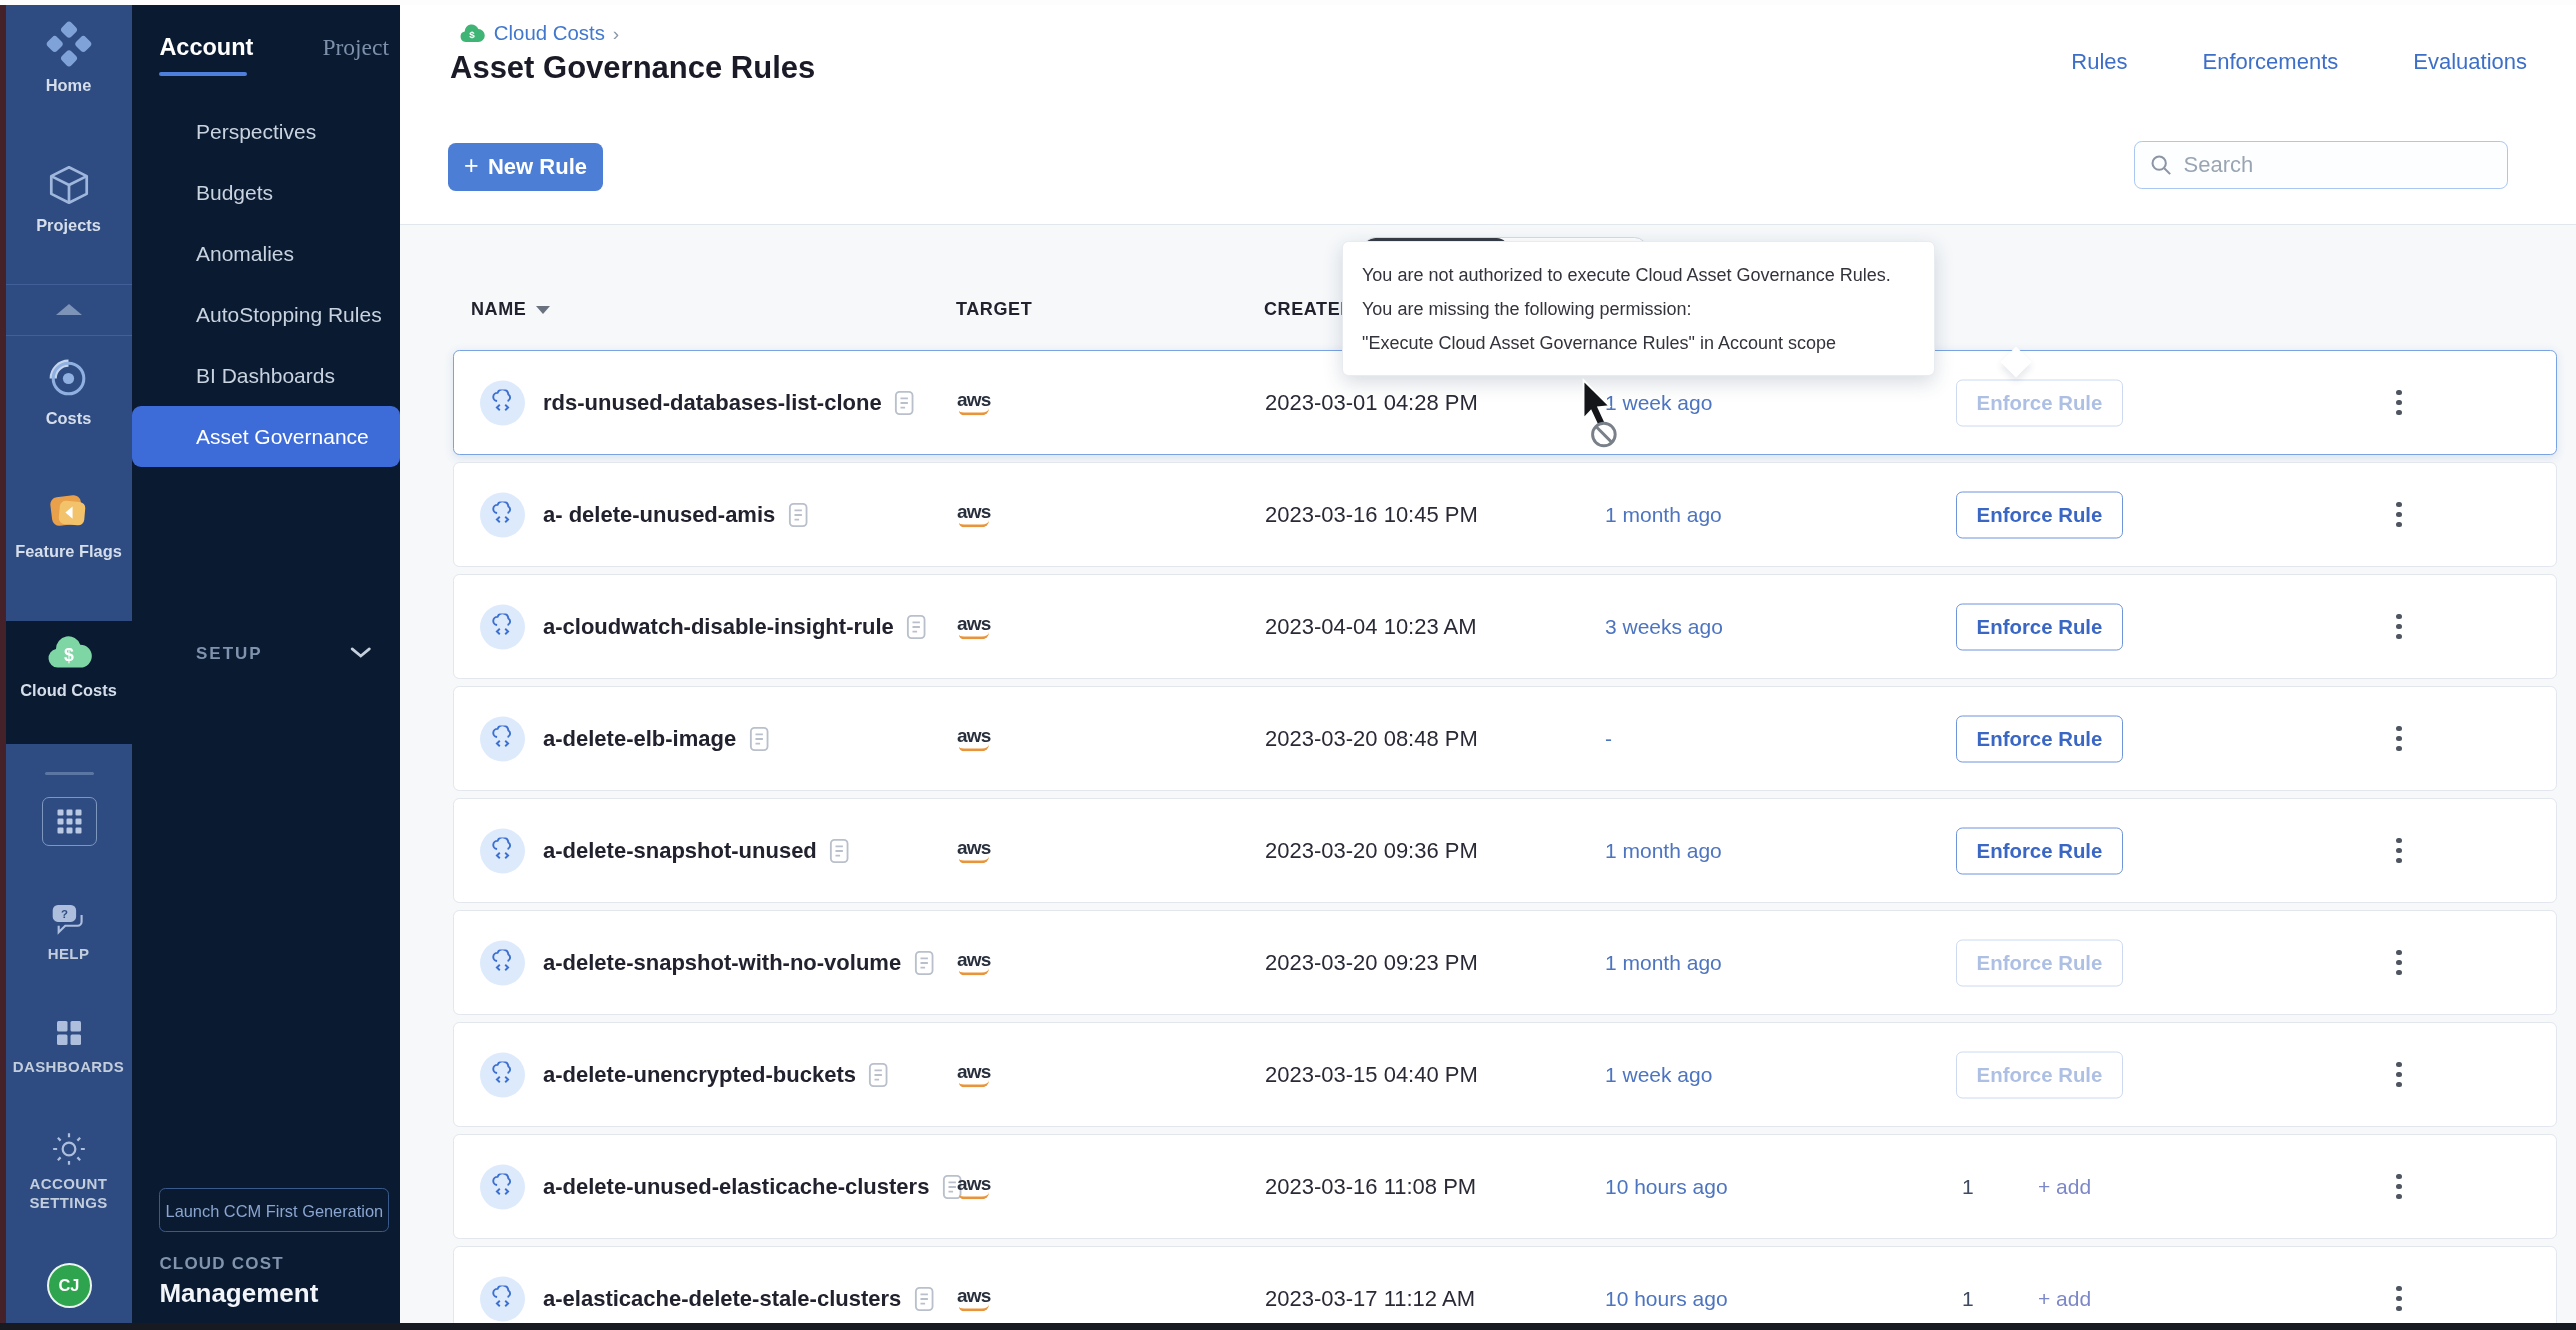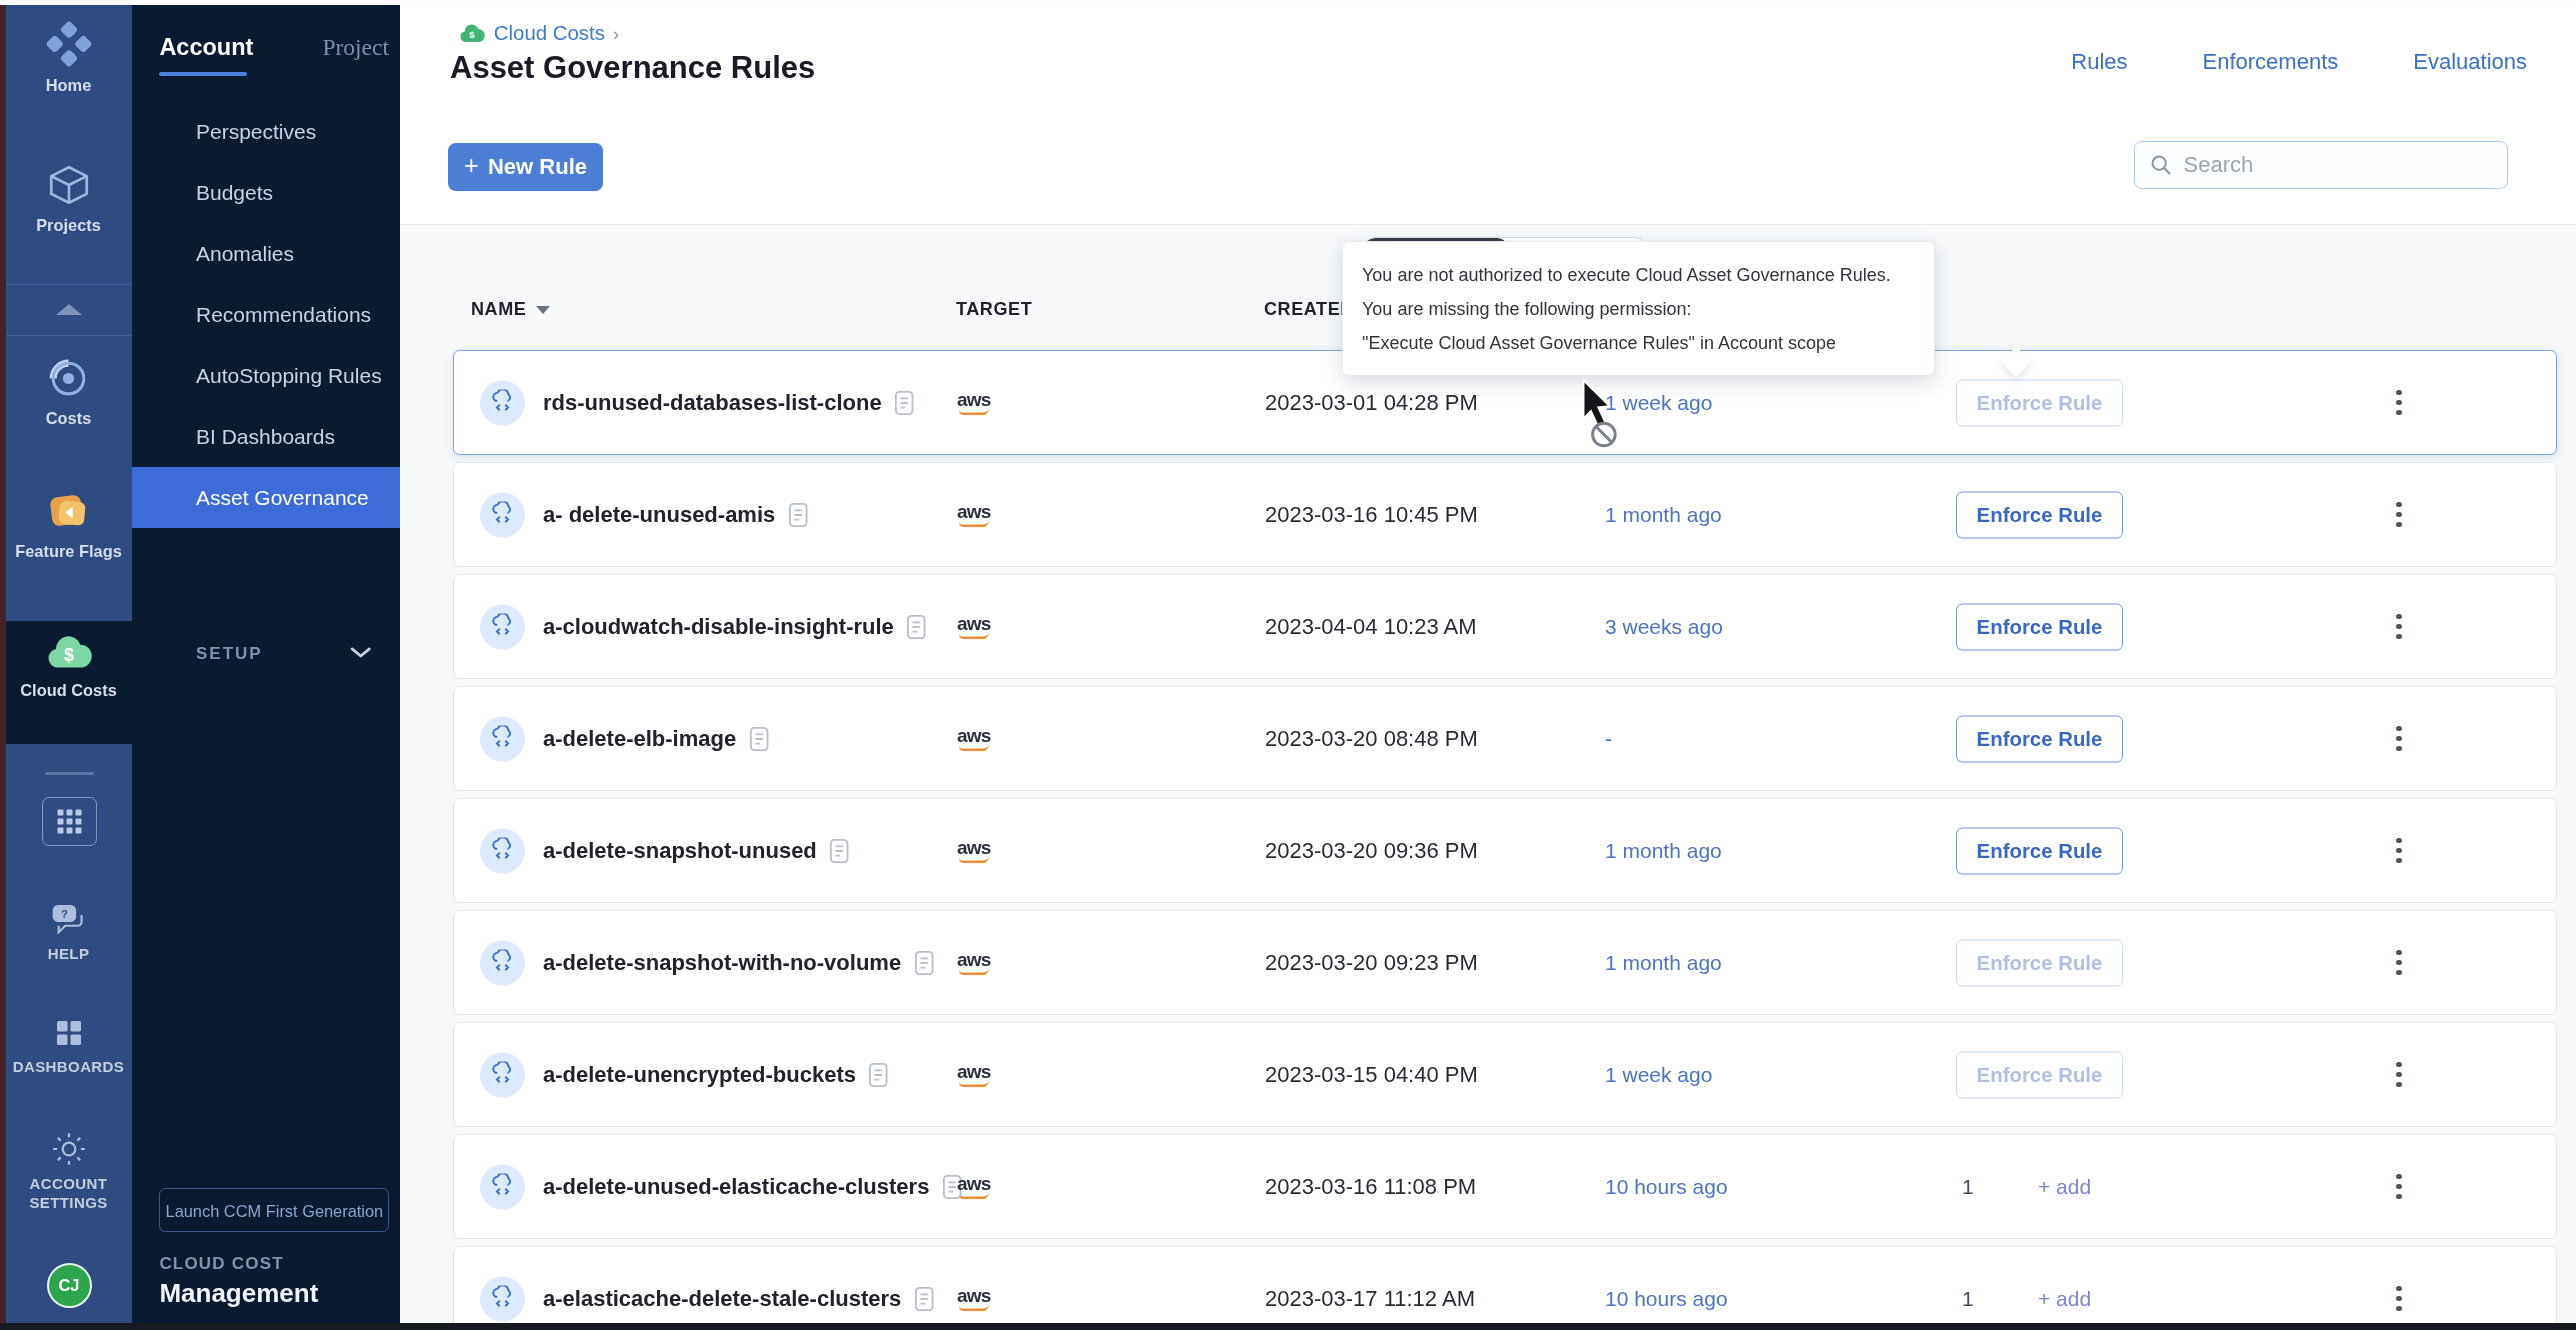--- a/index.html
+++ b/index.html
@@ -37,21 +37,21 @@
     display:flex; align-items:center; justify-content:center; cursor:pointer; }
 
   
   .menu-panel { position:absolute; left:132px; top:0; width:268px; height:100%; background:#0a1a31; z-index:9; }
   .tabs { position:absolute; top:34px; left:27.4px; right:15.7px; display:flex; }
   .tab-account { font-size:23.5px; font-weight:700; color:#ffffff; cursor:pointer; }
   .tab-underline { position:absolute; top:38px; left:0; width:88px; height:3.9px; background:#4f7fdd; border-radius:2.3px; }
   .tab-project { font-size:23.5px; color:#7d90ab; margin-left:69px; cursor:pointer;font-family:Liberation Serif, serif; }
   .menu-items { position:absolute; top:101px; left:0; right:0; }
   .menu-item { height:61px; line-height:61px; padding-left:64px; font-size:21px; color:#c9d3e0; cursor:pointer; white-space:nowrap; }
-  .menu-item.active { background:#3d6bd7; color:#ffffff; font-weight:500; }
+  .menu-item.active { background:#3d6bd7; color:#ffffff; font-weight:500;border-radius:9px; }
   .setup-row { position:absolute; top:636px; left:0; right:0; height:39px; cursor:pointer; }
   .setup-label { position:absolute; left:64px; top:7.8px; font-size:17px; font-weight:700; letter-spacing:2px; color:#7f93ae; }
   .setup-chevron { position:absolute; right:28px; top:9.4px; }
   .launch-btn { position:absolute; top:1188px; left:27.4px; width:230px; height:44px; border:1.6px solid #3b5a8c; border-radius:6.3px;
     background:transparent; color:#8aa5cf; font-size:16.4px; line-height:19px; text-align:center; padding-top:2.3px; cursor:pointer;
     font-family:"Liberation Sans",sans-serif; }
   .menu-footer { position:absolute; left:27.4px; top:1254px; }
   .footer-eyebrow { font-size:17px; font-weight:600; letter-spacing:1.2px; color:#8094ad; }
   .footer-title { font-size:26px; font-weight:700; color:#f2f5f9; margin-top:3.9px; }
 
@@ -236,21 +236,20 @@
   <div class="menu-panel">
     <div class="tabs">
       <span class="tab-account">Account</span>
       <span class="tab-project">Project</span>
       <span class="tab-underline"></span>
     </div>
     <div class="menu-items" id="menu-items">
         <div class="menu-item">Perspectives</div>
         <div class="menu-item">Budgets</div>
         <div class="menu-item">Anomalies</div>
-        <div class="menu-item">Recommendations</div>
         <div class="menu-item">AutoStopping Rules</div>
         <div class="menu-item">BI Dashboards</div>
         <div class="menu-item active">Asset Governance</div>
       </div>
     <div class="setup-row">
       <span class="setup-label">SETUP</span>
       <span class="setup-chevron">
         <svg width="23.5" height="15.7" viewBox="0 0 30 20" fill="none" stroke="#c6d0dd" stroke-width="3.5" stroke-linecap="round">
             <path d="M4 5l11 9 11-9"></path>
           </svg>

